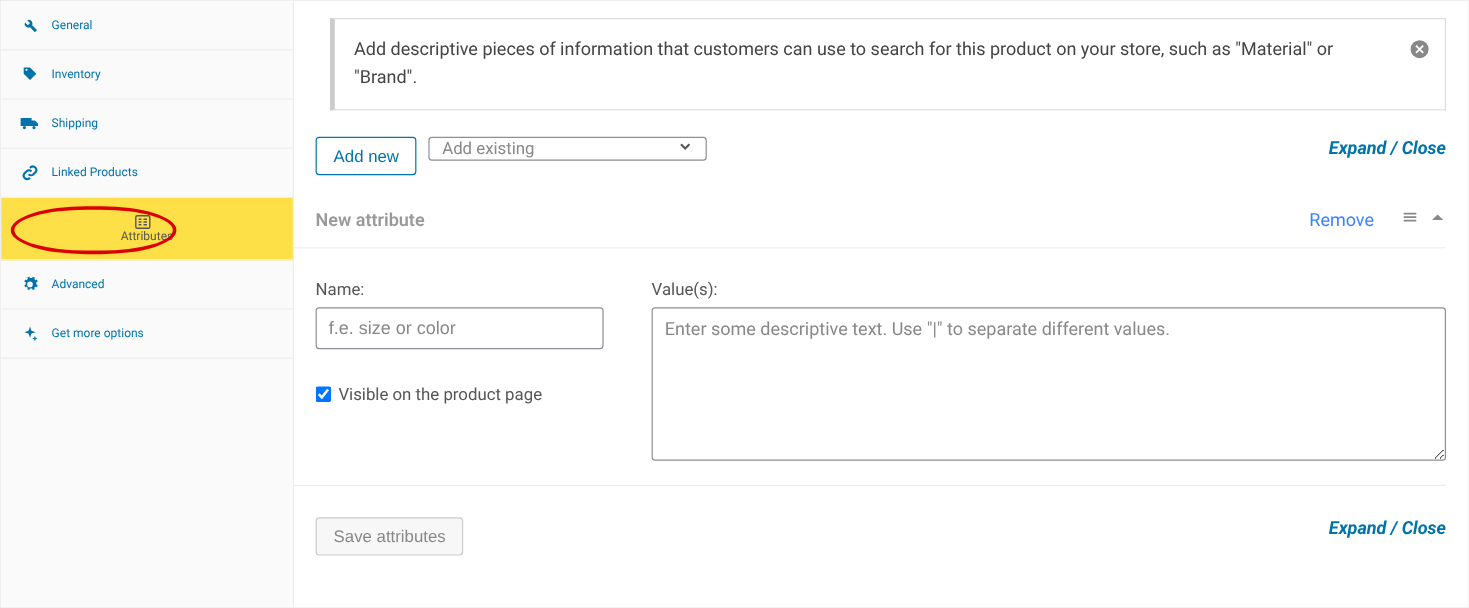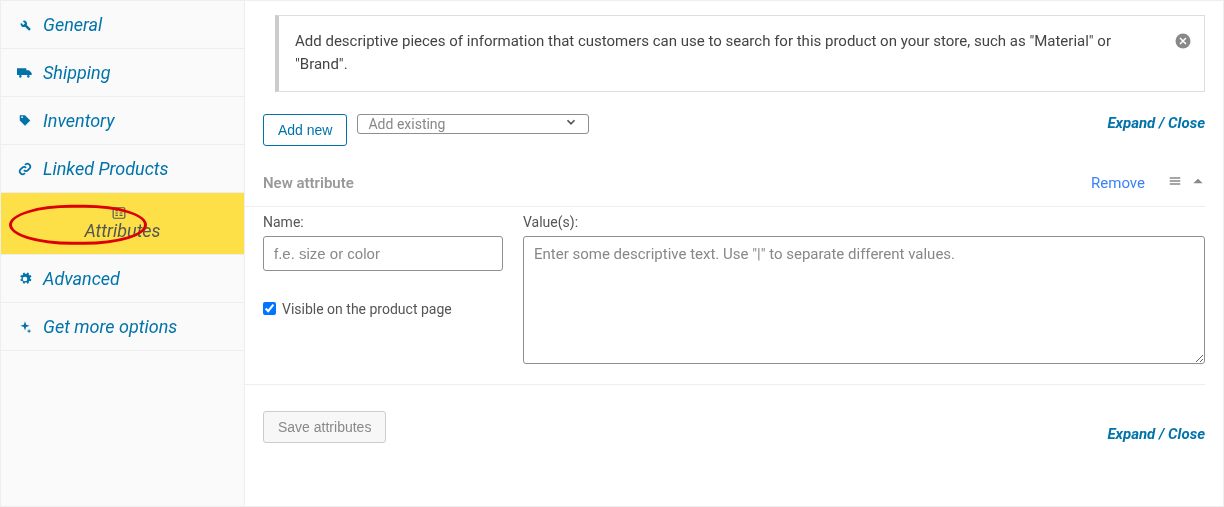--- a/index.html
+++ b/index.html
@@ -22,23 +22,22 @@
       background: #fafafa;
       border-right: 1px solid #eee;
     }
     .sidebar-item {
       display: flex;
       align-items: center;
       padding: 13px 14px;
       border-bottom: 1px solid #eee;
       cursor: pointer;
       color: #0073aa;
-      font-size: 18px;
+      font-size: 10px;
       position: relative;
-      font-style: italic;
     }
     .sidebar-item.active {
       background: #fde047;
       color: #555;
       flex-direction: column;
     }
     .sidebar-item .icon {
       width: 20px;
       margin-right: 8px;
       display: inline-flex;
@@ -128,21 +127,22 @@
       font-weight: 600;
       font-size: 15px;
     }
     .attr-header .spacer { flex: 1; }
     .remove-link { color: #3b82f6; cursor: pointer; margin-right: 14px; font-size: 15px;}
     .drag-icon, .toggle-icon { color: #888; margin-left: 8px; cursor: pointer; }
     .attr-body {
       display: flex;
       padding: 7px 0 20px 18px;
       border-bottom: 1px solid #eee;
-      gap: 20px;
+      gap: 40px;
+      margin-top: 20px;
     }
     .col { display: flex; flex-direction: column; }
     .col.name { width: 240px; }
     .col.values { flex: 1; }
     .field-label { font-size: 14px; color: #555; margin-bottom: 6px; }
     .text-input {
       border: 1px solid #8c8f94;
       border-radius: 3px;
       padding: 8px 10px;
       font-size: 15px;
@@ -156,21 +156,21 @@
       font-size: 15px;
       color: #555;
       min-height: 128px;
       resize: both;
       font-family: inherit;
     }
     .txtarea::placeholder { color: #888; }
     .checkbox-row { margin-top: 30px; display: flex; align-items: center; gap: 6px; font-size: 14px;}
     .footer {
       display: flex;
-      align-items: flex-end;
+      align-items: flex-start;
       padding: 26px 0 0 18px;
     }
     .btn-save {
       border: 1px solid #ccc;
       background: #f7f7f7;
       color: #888;
       padding: 7px 14px;
       border-radius: 3px;
       font-size: 14px;
       cursor: pointer;
@@ -185,33 +185,33 @@
     <div class="sidebar-item">
       <span class="icon">
         <svg width="14" height="14" viewBox="0 0 24 24" fill="currentColor">
             <path d="M22 19l-7-7c1-2 .5-4.5-1-6a5 5 0 0 0-6-1l4 4-3 3-4-4a5 5 0 0 0 1 6c1.5 1.5 4 2 6 1l7 7 3-3z"></path>
           </svg>
       </span>
       <span>General</span>
     </div>
     <div class="sidebar-item">
       <span class="icon">
+        <svg width="14" height="14" viewBox="0 0 24 24" fill="currentColor">
+            <path d="M21 11l-9-9H3v9l9 9 9-9zM7 7a1.5 1.5 0 1 1 0-3 1.5 1.5 0 0 1 0 3z"></path>
+          </svg>
+      </span>
+      <span>Inventory</span>
+    </div>
+    <div class="sidebar-item">
+      <span class="icon">
         <svg width="16" height="14" viewBox="0 0 24 18" fill="currentColor">
             <path d="M0 2h14v10H0zM14 5h4l4 4v3h-8zM5 16a2 2 0 1 0 0-4 2 2 0 0 0 0 4zm12 0a2 2 0 1 0 0-4 2 2 0 0 0 0 4z"></path>
           </svg>
       </span>
       <span>Shipping</span>
-    </div>
-    <div class="sidebar-item">
-      <span class="icon">
-        <svg width="14" height="14" viewBox="0 0 24 24" fill="currentColor">
-            <path d="M21 11l-9-9H3v9l9 9 9-9zM7 7a1.5 1.5 0 1 1 0-3 1.5 1.5 0 0 1 0 3z"></path>
-          </svg>
-      </span>
-      <span>Inventory</span>
     </div>
     <div class="sidebar-item">
       <span class="icon">
         <svg width="14" height="14" viewBox="0 0 24 24" fill="none" stroke="currentColor" stroke-width="3">
             <path d="M10 14a5 5 0 0 0 7 0l3-3a5 5 0 0 0-7-7l-1 1M14 10a5 5 0 0 0-7 0l-3 3a5 5 0 0 0 7 7l1-1"></path>
           </svg>
       </span>
       <span>Linked Products</span>
     </div>
     <div class="sidebar-item active">

